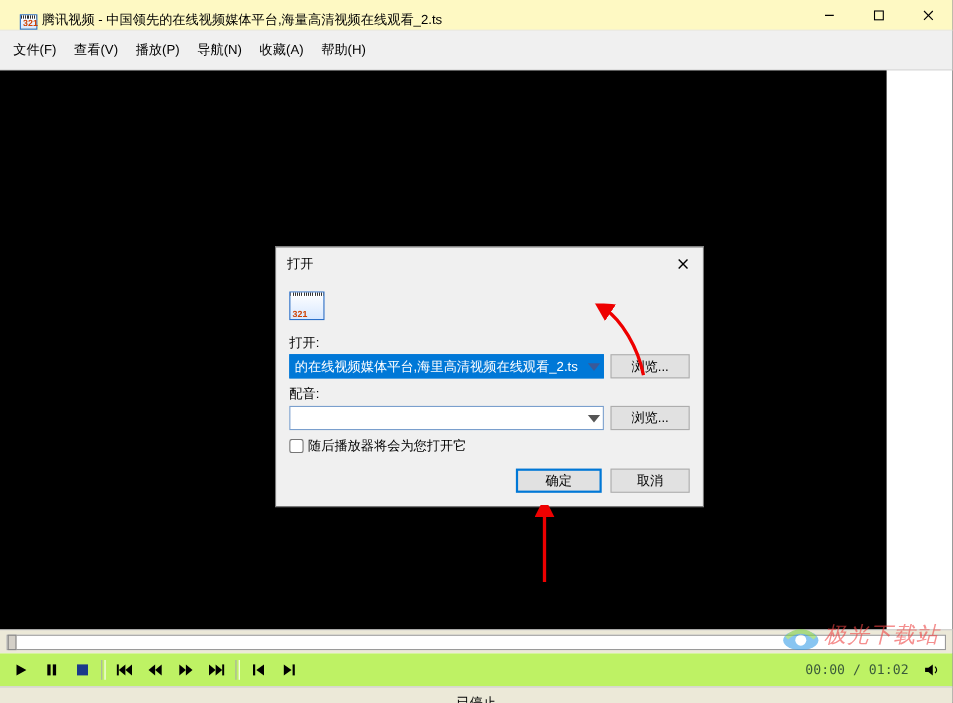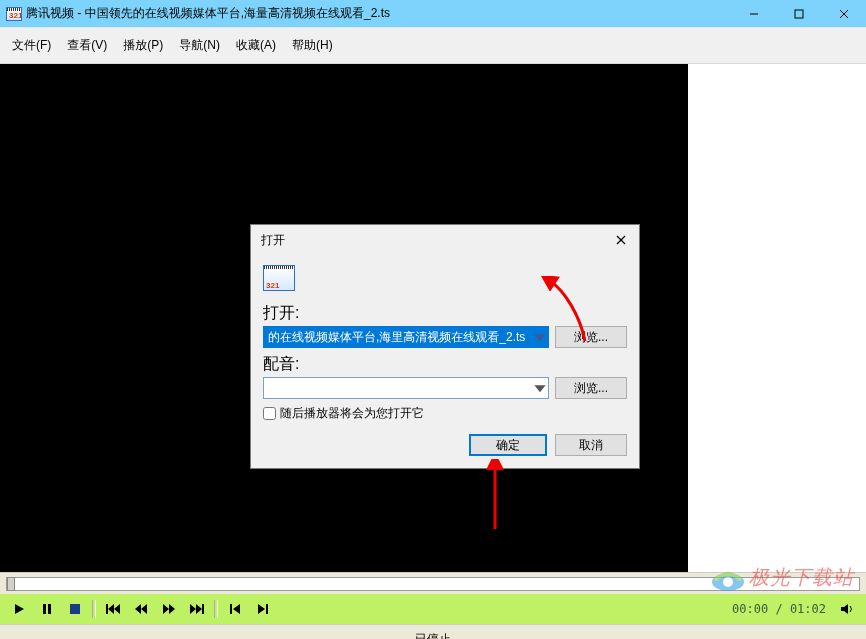--- a/index.html
+++ b/index.html
@@ -1,38 +1,38 @@
 <!DOCTYPE html>
 <html><head>
 <meta charset="utf-8">
 <style>
 * { box-sizing: border-box; margin: 0; padding: 0; }
 body { font-family: "Microsoft YaHei", "Segoe UI", Tahoma, sans-serif; font-size: 12px; background: #fff; width: 866px; height: 639px; overflow: hidden; position: relative; }
 
-.titlebar { height: 28px; background: #7dd3fc; display: flex; align-items: center; padding: 0 0 0 6px; border-bottom: 1px solid #e5e5e5; }
+.titlebar { height: 28px; background: #fef9c3; display: flex; align-items: flex-end; padding: 0 0 0 18px; border-bottom: 1px solid #e5e5e5; }
 .titlebar .app-icon { width: 16px; height: 16px; margin-right: 4px; }
 .titlebar .title-text { flex: 1; color: #000; font-size: 12px; white-space: nowrap; overflow: hidden; }
 .win-controls { display: flex; height: 100%; }
 .win-btn { width: 45px; height: 28px; display: flex; align-items: center; justify-content: center; cursor: pointer; }
 .win-btn svg { width: 10px; height: 10px; }
 
 .menubar { height: 36px; background: #f0f0f0; display: flex; align-items: center; padding: 0 4px; font-size: 12px; border-bottom: 1px solid #d8d8d8; }
 .menu-item { padding: 2px 8px; cursor: pointer; }
 
-.video-area { position: relative; width: 688px; height: 508px; background: #000; }
+.video-area { position: relative; width: 806px; height: 508px; background: #000; }
 
 .dialog { position: absolute; left: 250px; top: 160px; width: 390px; background: #f0f0f0; border: 1px solid #7a7a7a; box-shadow: 3px 3px 10px rgba(0,0,0,0.3); }
 .dialog-title { height: 30px; display: flex; align-items: center; justify-content: space-between; padding: 0 6px 0 10px; font-size: 12px; }
 .dialog-close { width: 24px; height: 24px; display: flex; align-items: center; justify-content: center; cursor: pointer; }
 .dialog-body { padding: 10px 12px 12px 12px; }
 .info-row { display: flex; gap: 8px; margin-bottom: 12px; }
 .info-icon { width: 32px; height: 26px; flex-shrink: 0; }
 .info-text { font-size: 12px; line-height: 1.5; }
 .field-row { display: flex; gap: 6px; margin-bottom: 6px; }
-.field-label { font-size: 16px; margin-bottom: 2px; }
+.field-label { font-size: 12px; margin-bottom: 2px; }
 .combo-wrap { flex: 1; position: relative; display: flex; }
 .combo { flex: 1; height: 22px; border: 1px solid #7a9fcd; background: #fff; padding: 0 18px 0 4px; font-size: 12px; }
 .combo.highlight { background: #0078d7; color: #fff; border-color: #0078d7; }
 .combo-arrow { position: absolute; right: 2px; top: 3px; width: 14px; height: 16px; pointer-events: none; }
 .btn { height: 22px; min-width: 72px; padding: 0 10px; background: #e1e1e1; border: 1px solid #adadad; font-size: 12px; cursor: pointer; display: inline-flex; align-items: center; justify-content: center; }
 .btn.primary { border: 2px solid #0078d7; padding: 0 25px; }
 .check-row { display: flex; align-items: center; gap: 4px; margin-top: 6px; margin-bottom: 12px; }
 .check-row input { width: 13px; height: 13px; }
 .dialog-buttons { display: flex; justify-content: flex-end; gap: 8px; }
 

